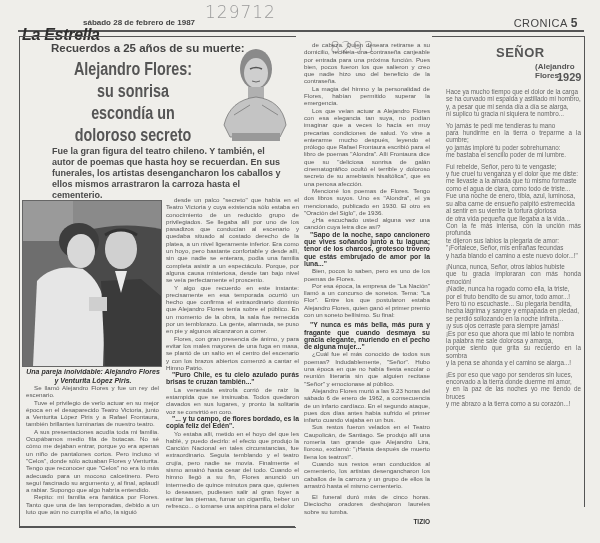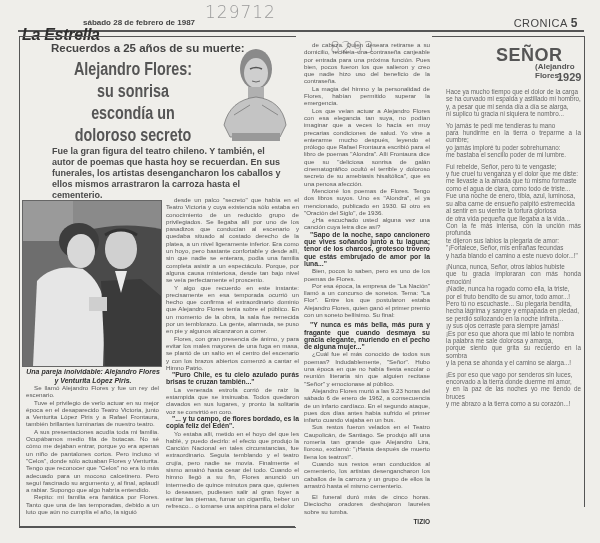--- a/index.html
+++ b/index.html
@@ -28,21 +28,21 @@
 
   .col { position:absolute; font-size:6.2px; line-height:7.3px; color:#555; text-align:justify; }
   .col p { margin:0; text-indent:8px; }
   .col p.q { font-weight:bold; font-size:6.8px; color:#333; text-indent:6px; }
   .col1 { left:26px; top:384px; width:133px; }
   .col2 { left:166px; top:196px; width:133px; }
   .col3 { left:304px; top:41px; width:126px; }
   .sign { text-align:right; font-weight:bold; color:#333; margin-top:3px; font-size:6.5px; }
 
   .rightbox { position:absolute; left:432px; top:36px; width:152px; height:470px; border-right:1.5px solid #555; border-top:1.5px solid #555; }
-  .poem-title { position:absolute; left:496px; top:45px; font-size:18px; font-weight:bold; color:#555; letter-spacing:0.5px; }
+  .poem-title { position:absolute; left:496px; top:45px; font-size:13px; font-weight:bold; color:#555; letter-spacing:0.5px; }
   .poem-author { position:absolute; left:510px; top:62px; font-size:8px; font-weight:bold; color:#555;margin-left:25px; }
   .poem-year { position:absolute; left:557px; top:71px; font-size:11px; font-weight:bold; color:#555; }
   .poem { position:absolute; left:446px; top:88px; width:135px; font-size:6.3px; line-height:7.4px; color:#666; text-align:justify; }
   .poem .stanza { margin-bottom:4px; }
   .poem .v { display:block; }
   .bottomline { position:absolute; left:19px; top:526px; width:276px; border-top:1.5px solid #555; }
 </style>
 </head>
 <body>
 

